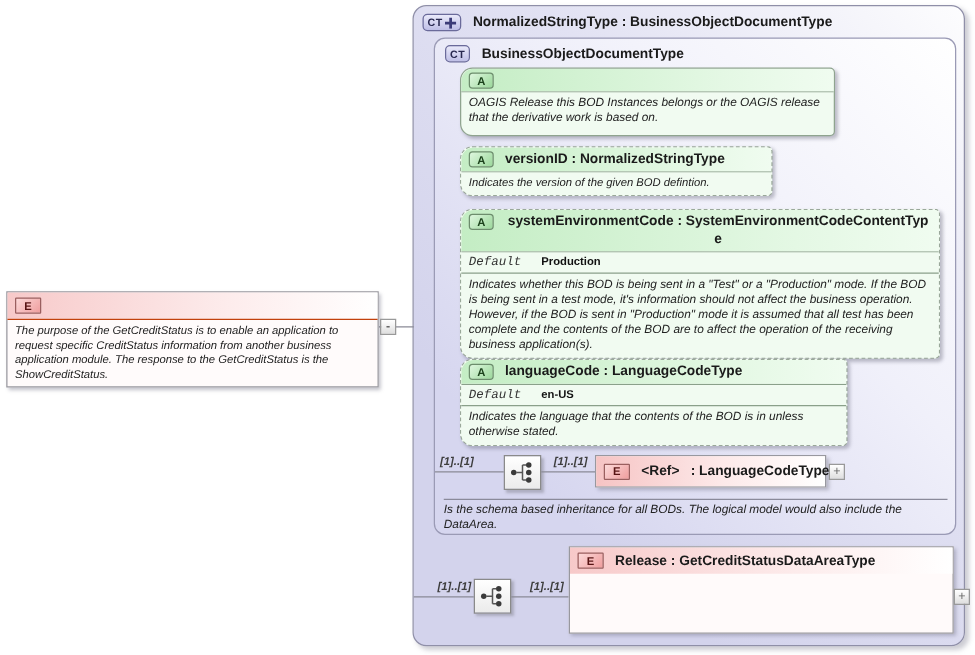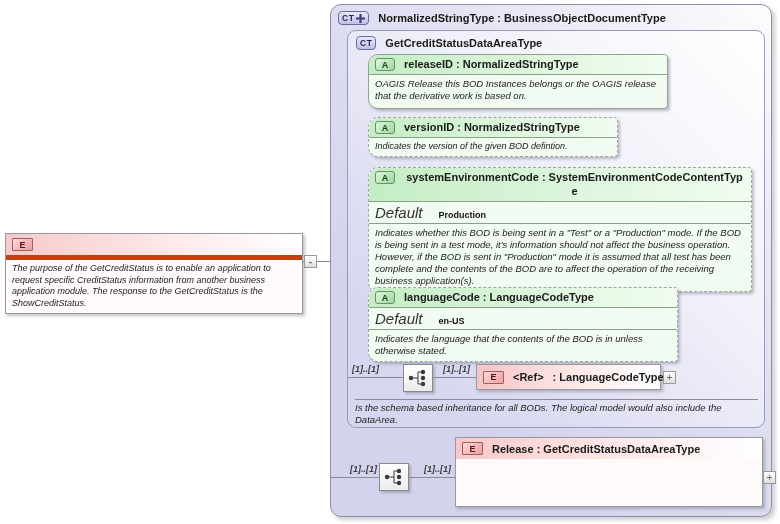--- a/index.html
+++ b/index.html
@@ -56,21 +56,21 @@
   }
   .attr-box.optional { border-style:dashed; border-color:#9aa89a; }
   .attr-head {
     display:flex; align-items:flex-start; gap:9px; padding:3px 6px 2px 6px;
     border-bottom:1px solid #8aa08a; border-radius:10px 4px 0 0;
     background:linear-gradient(to right,#c4edc4 0%,#e4f8e4 70%,#f0fcf0 100%);
   }
   .attr-title { font-size:11px; font-weight:bold; color:#1a1a1a; flex:1; word-break:break-all; line-height:1.25; }
   .attr-title.center { text-align:center; }
   .default-row { display:flex; align-items:baseline; padding:2px 6px; border-bottom:1px solid #8aa08a; }
-  .default-label { font-style:italic; font-size:15px; color:#333; }
+  .default-label { font-style:italic; font-size:10px; color:#333;font-family:Liberation Mono, monospace; }
   .default-value { font-weight:bold; font-size:9px; color:#111; margin-left:16px; }
   
   .hline { position:absolute; height:1px; background:#8a8a96; }
   .card { position:absolute; font-size:9px; font-weight:bold; font-style:italic; color:#3d3d3d; white-space:nowrap; }
   .seq-icon {
     position:absolute; width:30px; height:28px; box-sizing:border-box;
     border:1px solid #8a8a8a; background:linear-gradient(180deg,#ffffff,#ebebeb);
     box-shadow:2px 2px 2px rgba(100,100,110,0.35);
     display:flex; align-items:center; justify-content:center;
   }
@@ -98,28 +98,27 @@
       </span>
       <span class="title">NormalizedStringType : BusinessObjectDocumentType</span>
     </div>
   </div>
 
   <div class="box inner-ct">
     <div class="ct-header" style="left:8px; top:5px;">
       <span class="badge badge-ct">
         <span>CT</span>
       </span>
-      <span class="title">GetCreditStatusDataAreaType</span>
+      <span class="title">BusinessObjectDocumentType</span>
     </div>
   </div>
 
   <div class="box attr-box shadow" style="left:368px; top:54px; width:300px; min-height:55px;">
     <div class="attr-head">
       <span class="badge badge-a">A</span>
-      <span class="attr-title">releaseID : NormalizedStringType</span>
     </div>
     <div class="ann">OAGIS Release this BOD Instances belongs or the OAGIS release that the derivative work is based on.</div>
   </div>
 
   <div class="box attr-box optional shadow" style="left:368px; top:117px; width:250px; min-height:40px;">
     <div class="attr-head">
       <span class="badge badge-a">A</span>
       <span class="attr-title">versionID : NormalizedStringType</span>
     </div>
     <div class="ann" style="font-size:9px;">Indicates the version of the given BOD defintion.</div>
@@ -201,19 +200,19 @@
       <span class="title">Release : GetCreditStatusDataAreaType</span>
     </div>
   </div>
   <div class="btn" style="left:763px; top:471px; z-index:5;">+</div>
 
   <div class="hline" style="left:303px; top:261px; width:28px;"></div>
   <div class="box el-box shadow" style="left:5px; top:233px; width:298px; min-height:73px; background:#fffbfb;">
     <div class="el-head">
       <span class="badge badge-e">E</span>
     </div>
-    <div style="border-top:5px solid #c2410c;">
+    <div style="border-top:1px solid #c2410c;">
       <div class="ann" style="font-size:9px;">The purpose of the GetCreditStatus is to enable an application to request specific CreditStatus information from another business application module.  The response to the GetCreditStatus is the ShowCreditStatus.</div>
     </div>
   </div>
   <div class="btn" style="left:304px; top:255px; z-index:5; font-weight:bold;">-</div>
 
 </div>
 
 </body></html>

